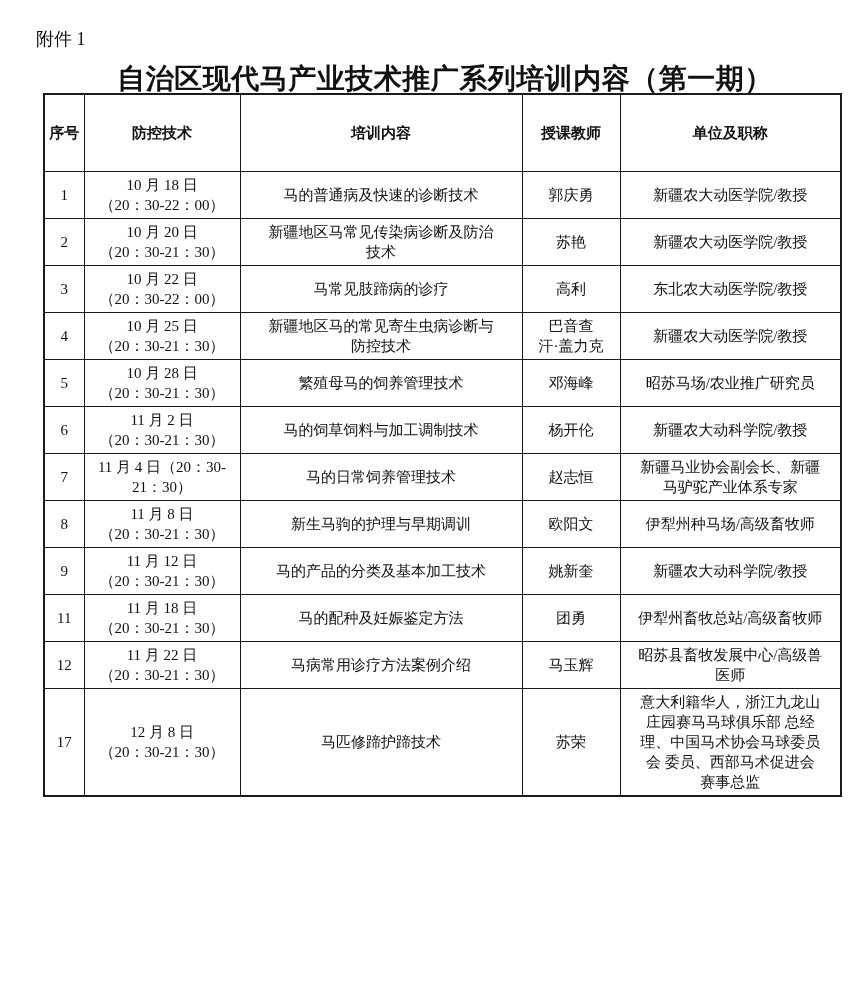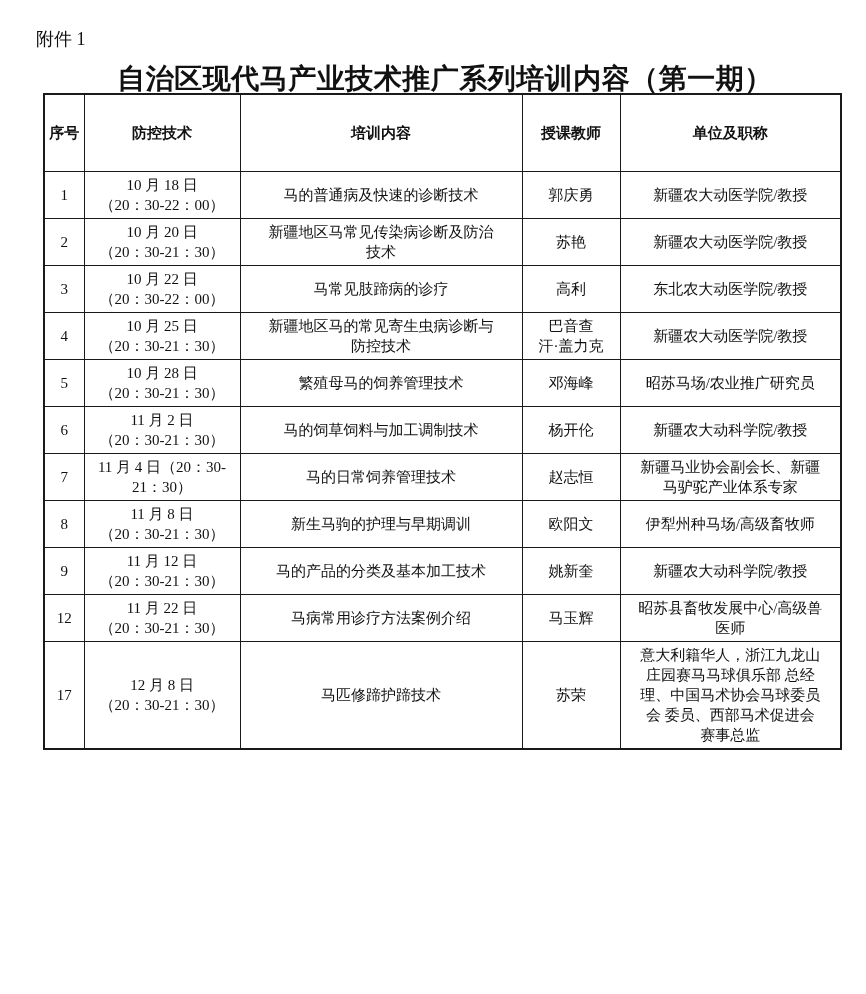--- a/index.html
+++ b/index.html
@@ -160,20 +160,28 @@
       </tr>
       <tr>
         <td>9</td>
         <td>11 月 12 日
 （20：30-21：30）</td>
         <td>马的产品的分类及基本加工技术</td>
         <td>姚新奎</td>
         <td>新疆农大动科学院/教授</td>
       </tr>
       <tr>
+        <td>11</td>
+        <td>11 月 18 日
+（20：30-21：30）</td>
+        <td>马的配种及妊娠鉴定方法</td>
+        <td>团勇</td>
+        <td>伊犁州畜牧总站/高级畜牧师</td>
+      </tr>
+      <tr>
         <td>12</td>
         <td>11 月 22 日
 （20：30-21：30）</td>
         <td>马病常用诊疗方法案例介绍</td>
         <td>马玉辉</td>
         <td>昭苏县畜牧发展中心/高级兽
 医师</td>
       </tr>
       <tr>
         <td>17</td>

